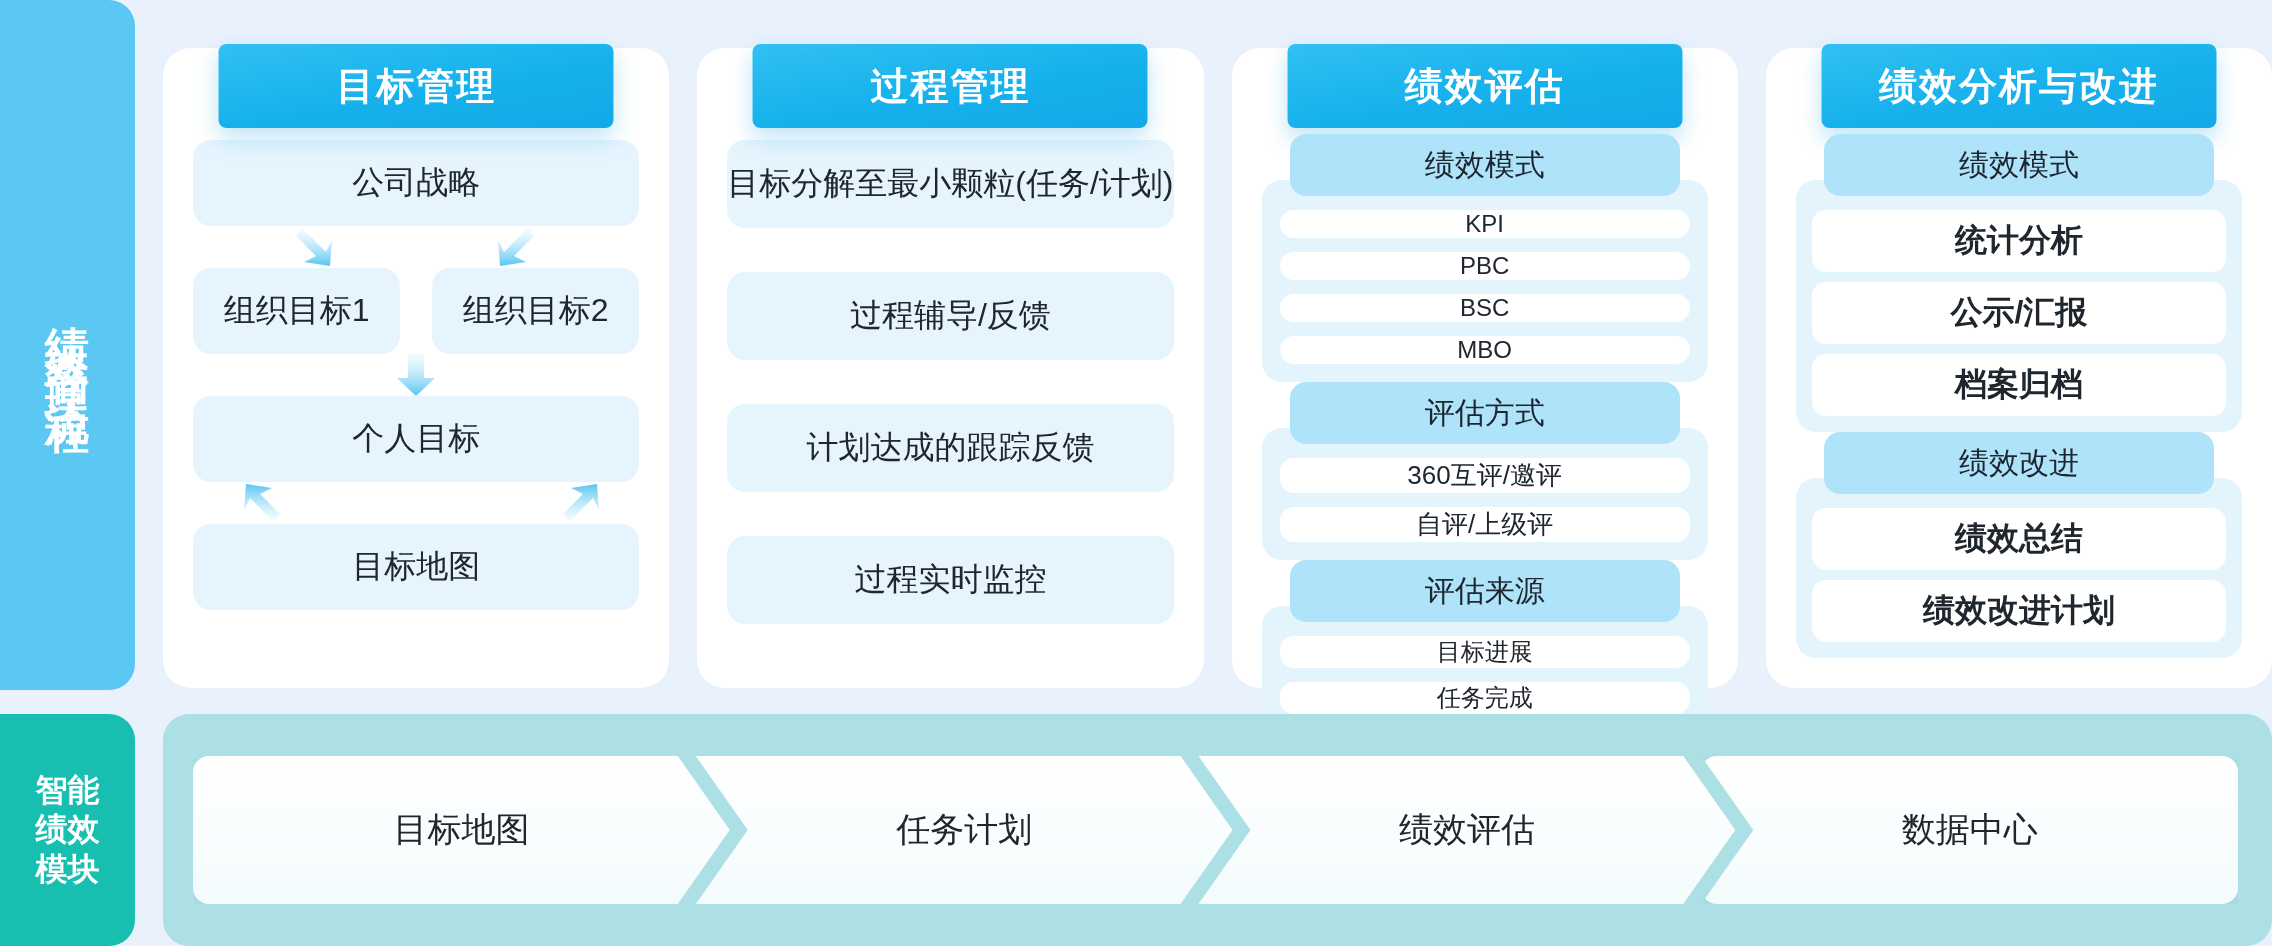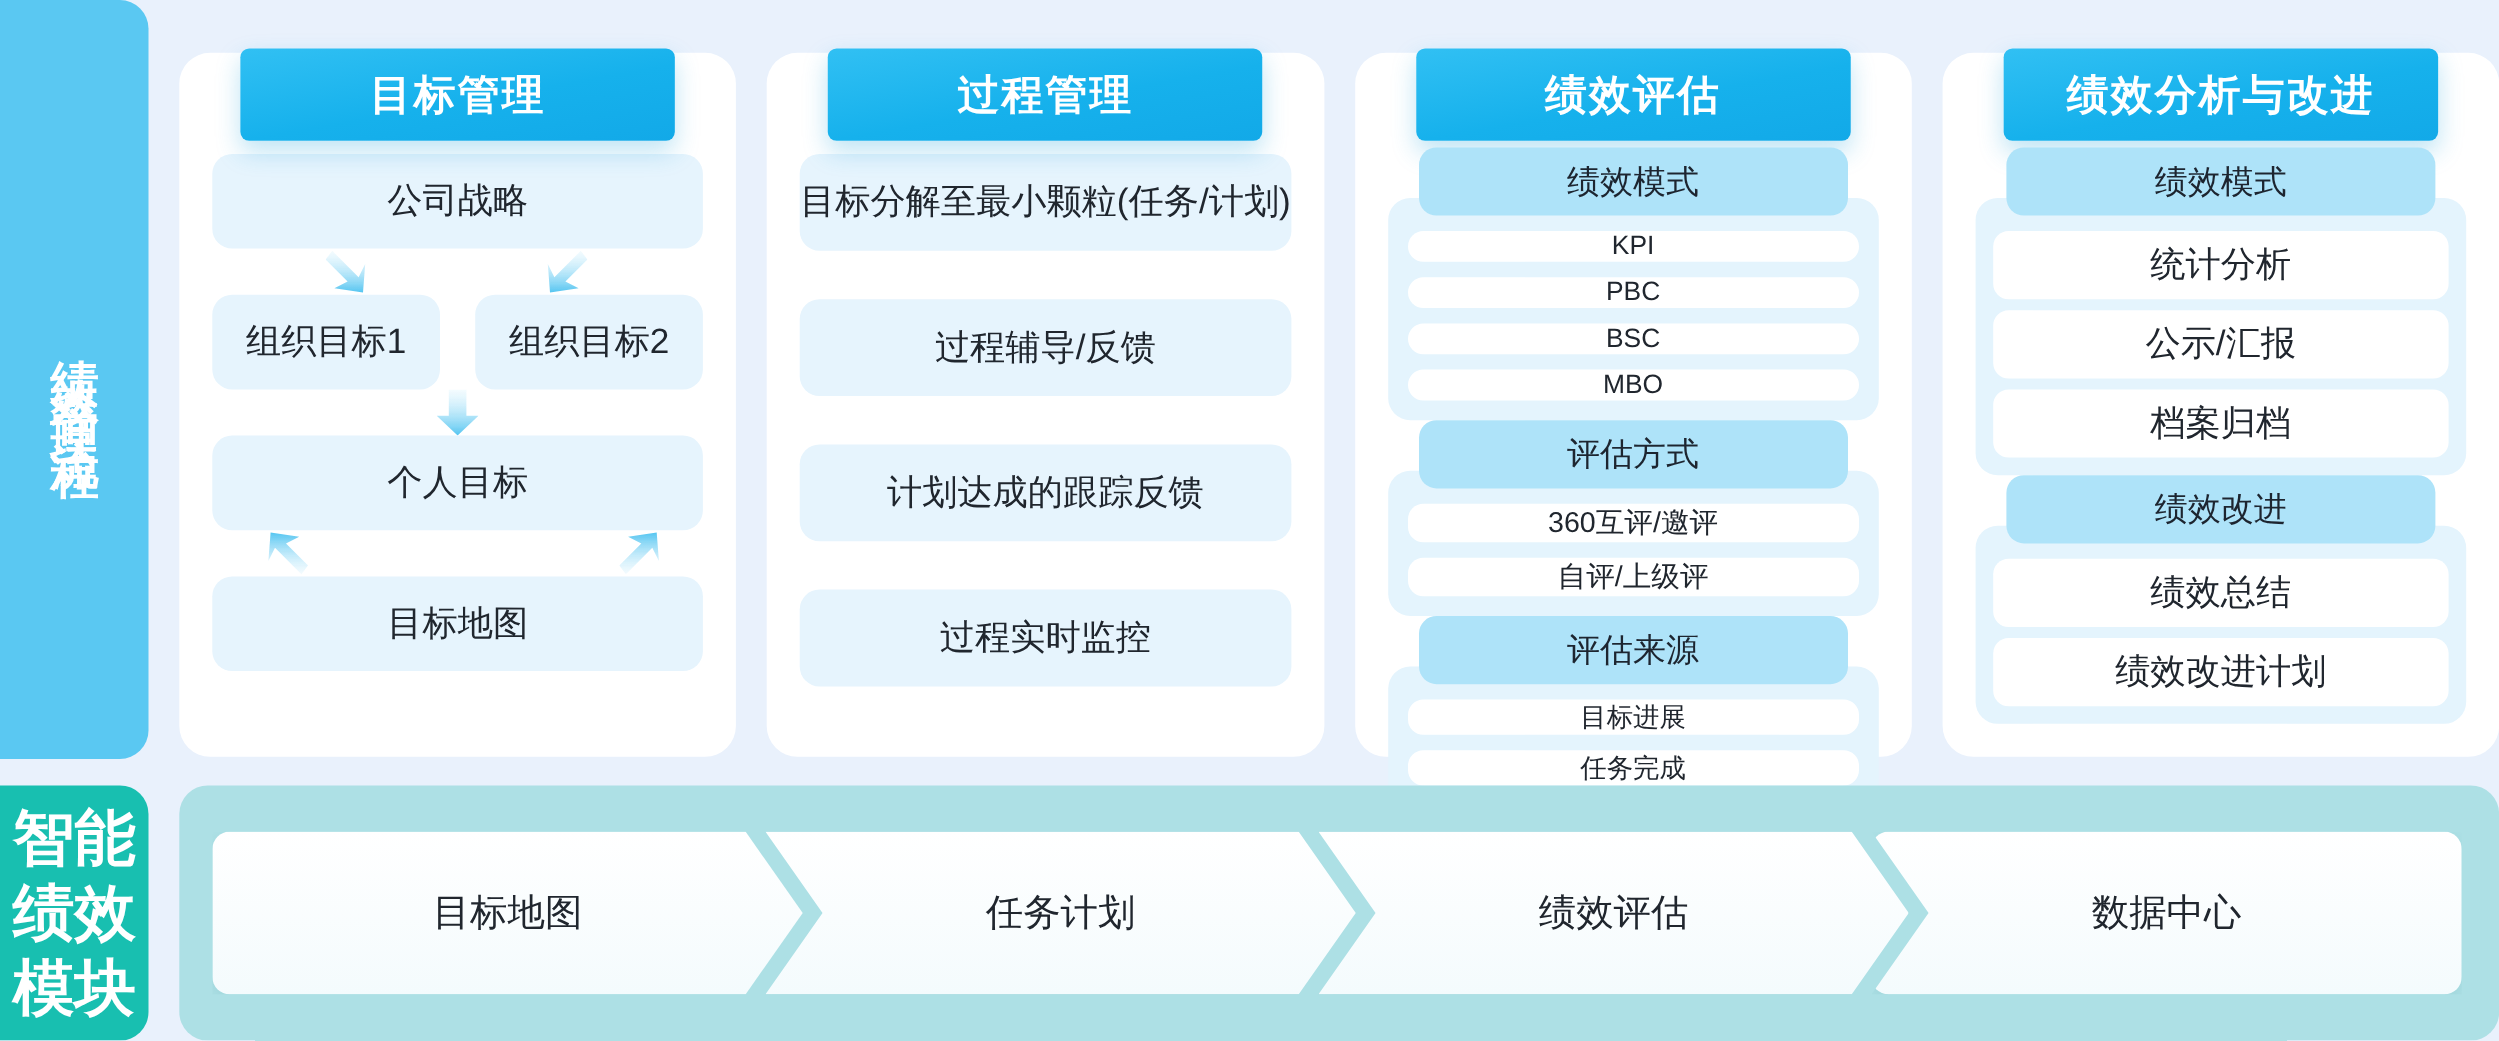--- a/index.html
+++ b/index.html
@@ -133,36 +133,36 @@
     background:#ffffff;
     border-radius:14px;
     height:68px;
     display:flex;align-items:center;justify-content:center;
     color:#20262e;font-size:24px;
     white-space:nowrap;
     flex:1 1 0;
     box-sizing:border-box;
   }
   .pill.wide{font-size:26px;height:78px;}
-  .pill.block{height:62px;font-size:32px;flex:none;}
+  .pill.block{height:62px;font-size:32px;flex:none;font-weight:bold;}
 
   
   .bottom-section{
     position:absolute;left:0;top:714px;width:2272px;height:232px;
     display:flex;align-items:stretch;
   }
   .vlabel.teal{
     flex:0 0 135px;height:232px;background:#18bfb0;
     border-radius:0 26px 26px 0;
   }
   .vlabel.teal .vlabel-text{
     writing-mode:horizontal-tb;
     text-orientation:mixed;
     letter-spacing:0;
-    font-size:56px;
+    font-size:32px;
     line-height:1.22;
     text-align:center;
   }
   .flowbar{
     flex:1 1 auto;
     margin-left:28px;
     background:#ade0e5;
     border-radius:26px;
     height:232px;
     box-sizing:border-box;

